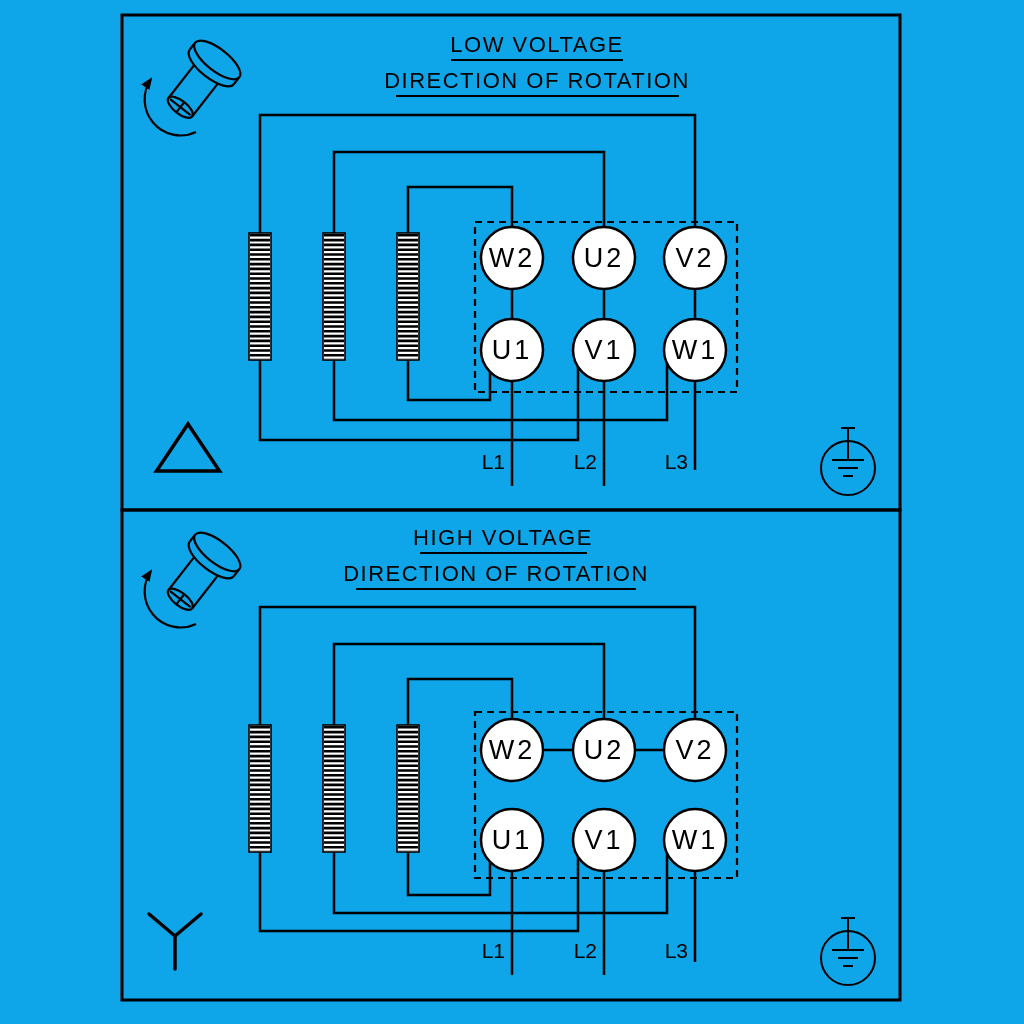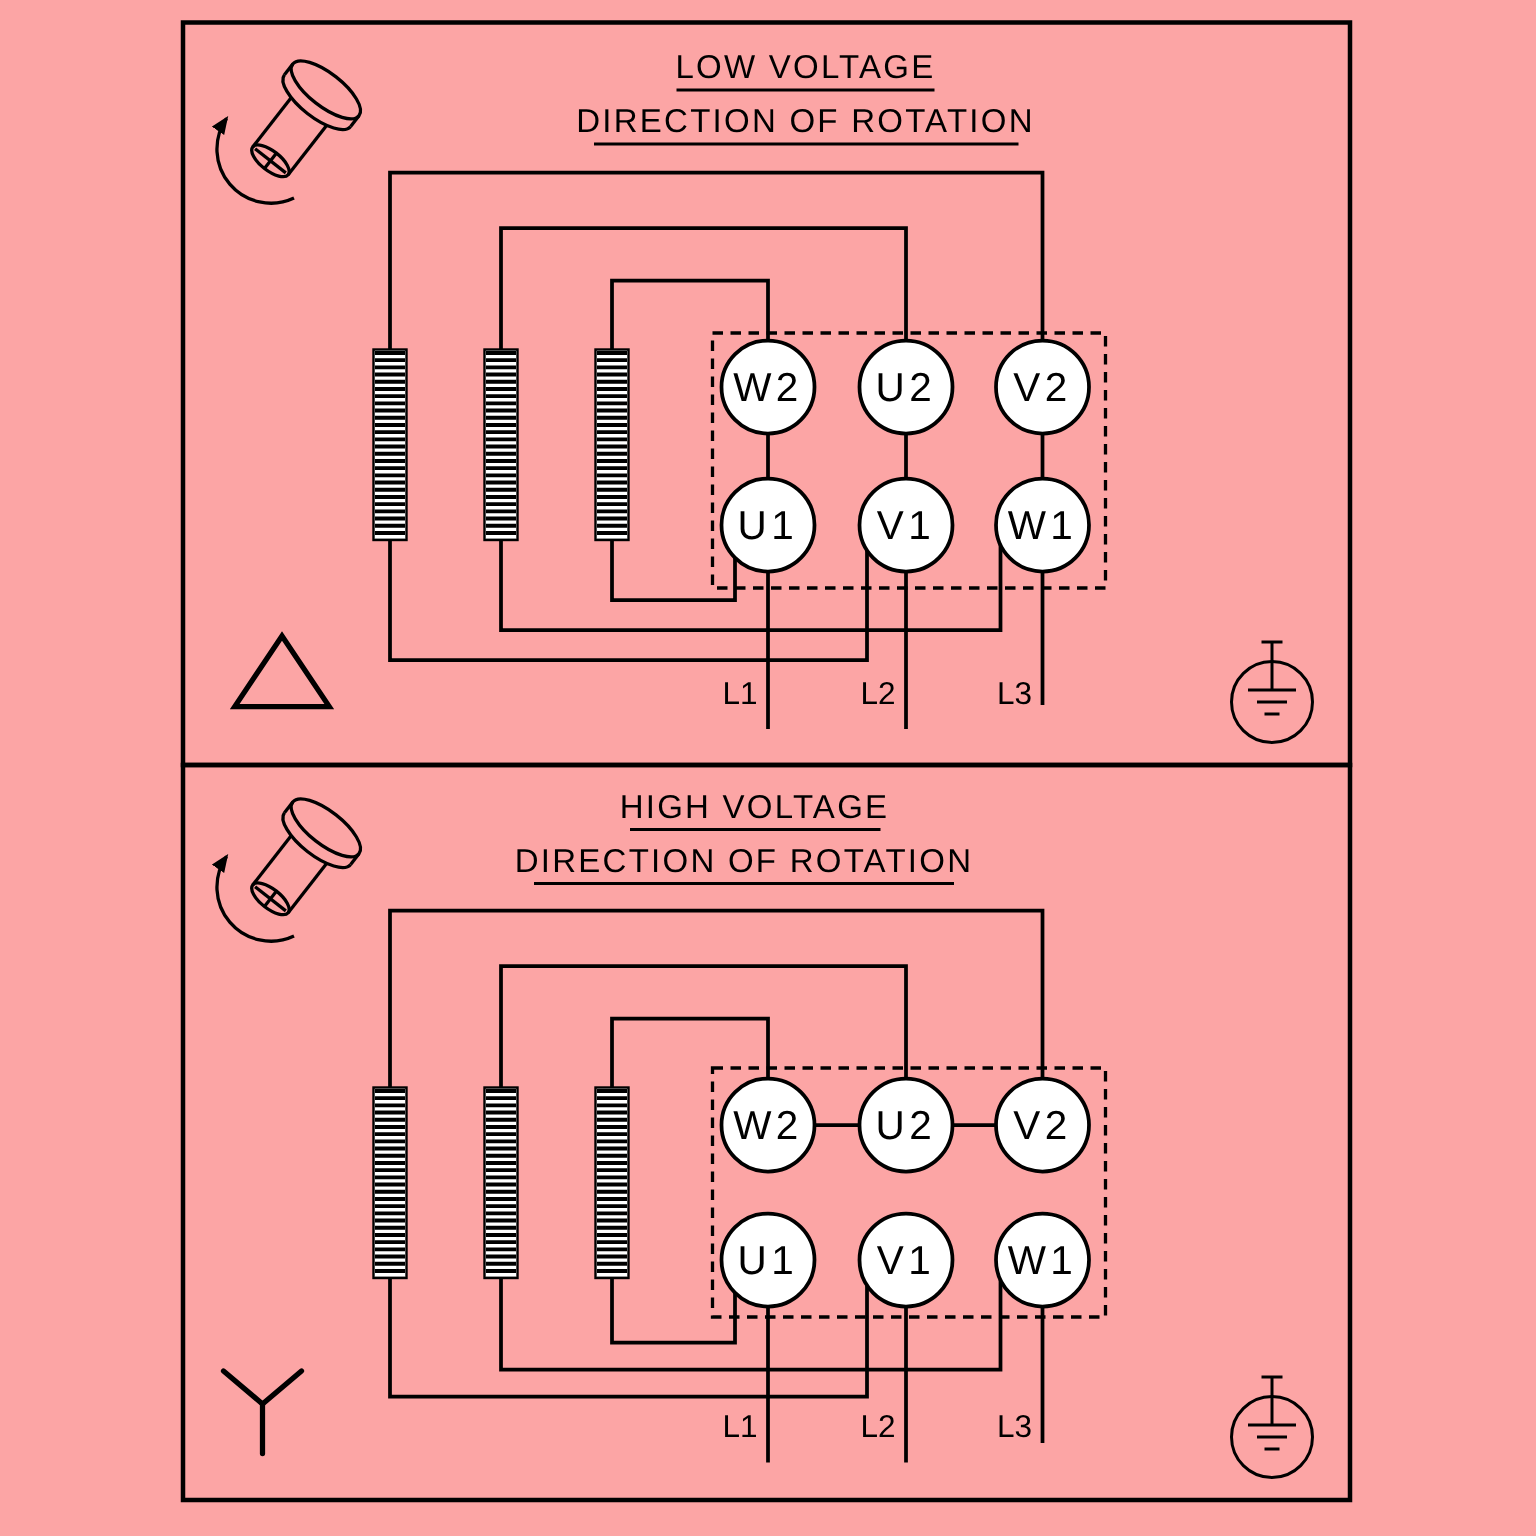--- a/index.html
+++ b/index.html
@@ -1,16 +1,16 @@
 <!DOCTYPE html>
 <html><head>
 <meta charset="utf-8">
 <style>
   html, body { margin: 0; padding: 0; background: #ffffff; }
-  .stage { width: 1024px; height: 1024px; position: relative; background: #fca5a5; }
+  .stage { width: 1024px; height: 1024px; position: relative; background: #0ea5e9; }
   svg { display: block; }
   text {
     font-family: "Liberation Sans", sans-serif;
     fill: #000000;
   }
   .title { font-size: 22px; letter-spacing: 1.5px; text-anchor: middle; }
   .terminal-label { font-size: 27px; letter-spacing: 3px; text-anchor: middle; }
   .line-label { font-size: 21px; text-anchor: end; }
   .wire { stroke: #000; stroke-width: 2.5; fill: none; }
   .thin { stroke: #000; stroke-width: 2; fill: none; }

